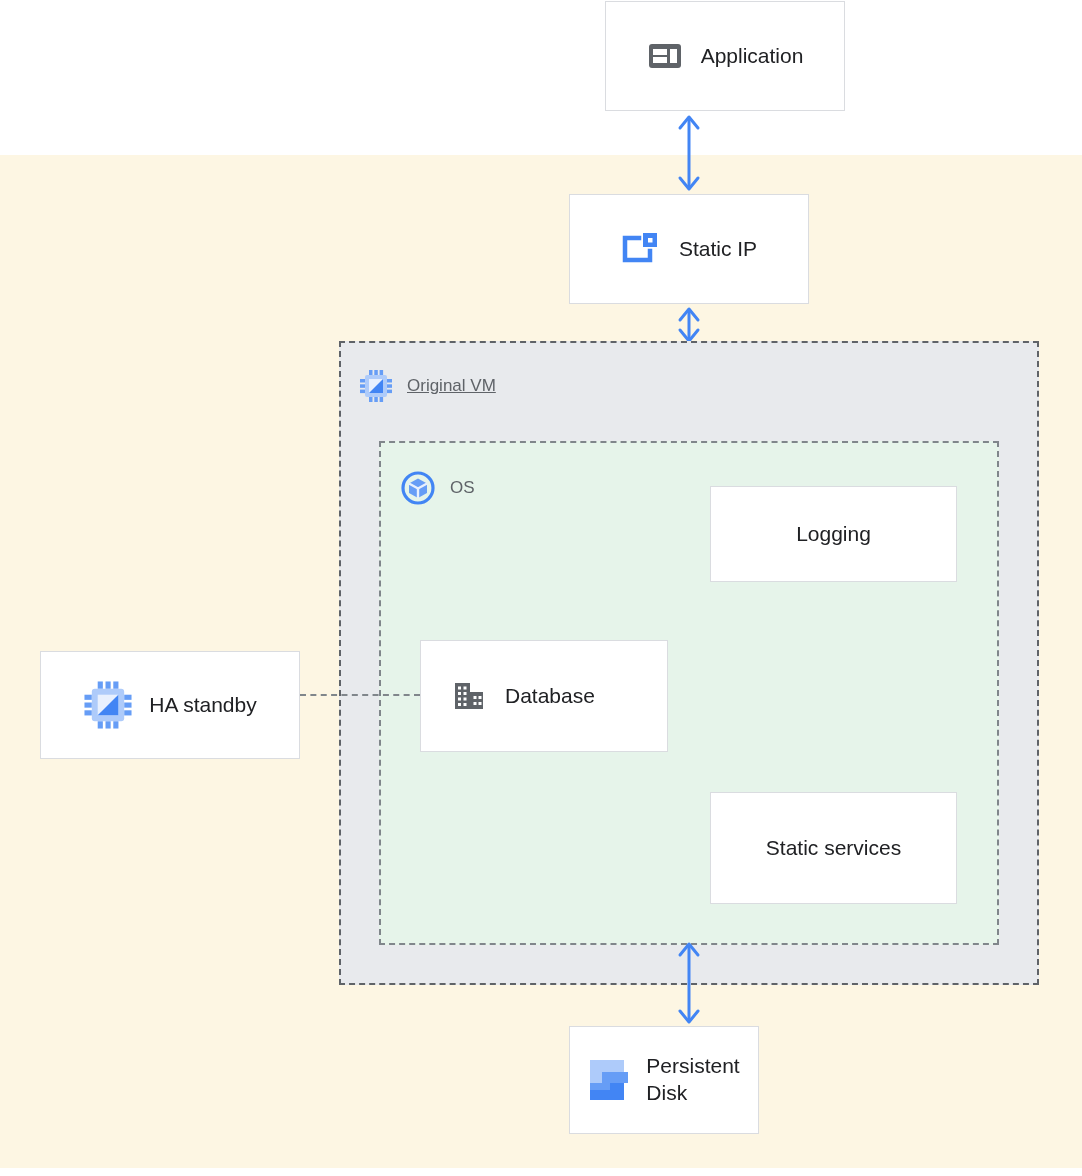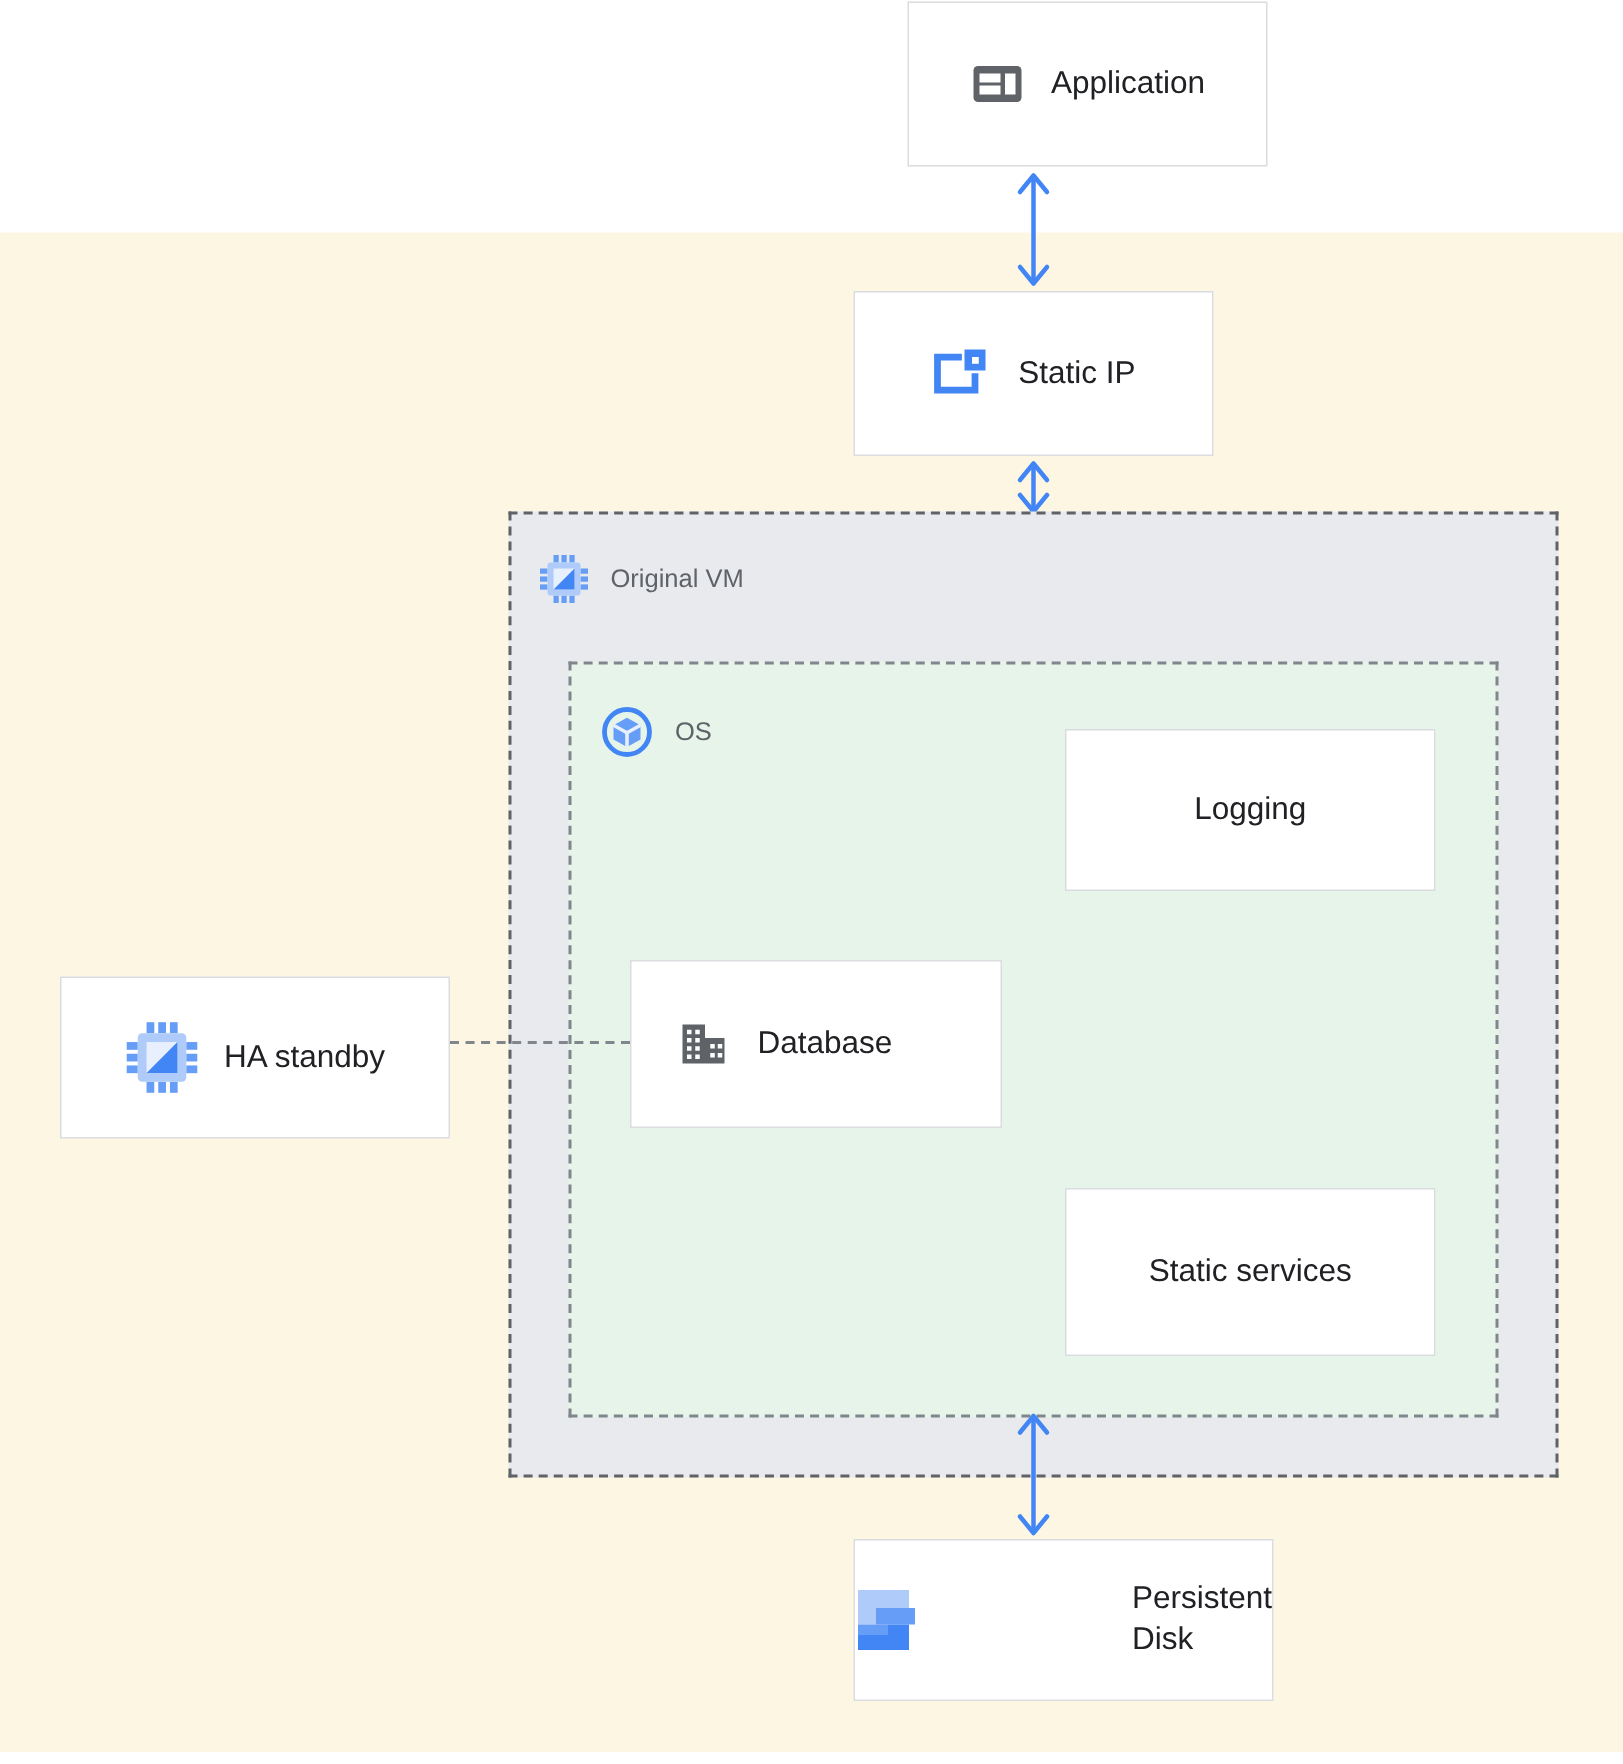--- a/index.html
+++ b/index.html
@@ -35,37 +35,37 @@
     display: flex; align-items: center; justify-content: center;
     gap: 18px;
   }
   .node .label {
     font-size: 21px; color: #202124; line-height: 1.28;
   }
 
   #node-application { left: 569px; top: 1px;   width: 240px; height: 110px; margin-left: 36px; }
   #node-staticip    { left: 569px; top: 194px; width: 240px; height: 110px; }
   #node-hastandby   { left: 40px;  top: 641px; width: 260px; height: 108px; gap: 16px; margin-top: 10px; }
-  #node-persistent  { left: 569px; top: 1026px; width: 280px; height: 108px; gap: 16px; justify-content: space-between; }
+  #node-persistent  { left: 569px; top: 1026px; width: 190px; height: 108px; gap: 16px; }
   #node-persistent .label { text-align: left; }
 
   
   .vm-container {
     position: absolute;
     left: 339px; top: 341px;
     width: 700px; height: 644px;
     background: #e8eaed;
     border: 2px dashed #5f6368;
   }
   .vm-header {
     position: absolute;
     left: 359px; top: 369px;
     display: flex; align-items: center; gap: 14px;
   }
-  .vm-header .label { font-size: 17px; color: #5f6368; }
+  .vm-header .label { font-size: 17px; color: #5f6368; text-decoration: underline; }
 
   
   .os-container {
     position: absolute;
     left: 379px; top: 441px;
     width: 620px; height: 504px;
     background: #e6f4ea;
     border: 2px dashed #80868b;
   }
   .os-header {
@@ -77,21 +77,21 @@
 
   
   .svc {
     position: absolute;
     background: #ffffff;
     border: 1px solid #dadce0;
     display: flex; align-items: center; justify-content: center;
   }
   .svc .label { font-size: 21px; color: #202124; }
 
-  #svc-logging    { left: 710px; top: 486px; width: 247px; height: 108px; }
+  #svc-logging    { left: 710px; top: 486px; width: 247px; height: 96px; }
   #svc-monitoring { left: 710px; top: 640px; width: 247px; height: 112px; }
   #svc-other      { left: 710px; top: 792px; width: 247px; height: 112px; }
   #svc-database   {
     left: 420px; top: 640px; width: 248px; height: 112px;
     justify-content: flex-start; padding-left: 30px; gap: 18px;
   }
 
   
   .connector { position: absolute; }
   .dashed-link {

